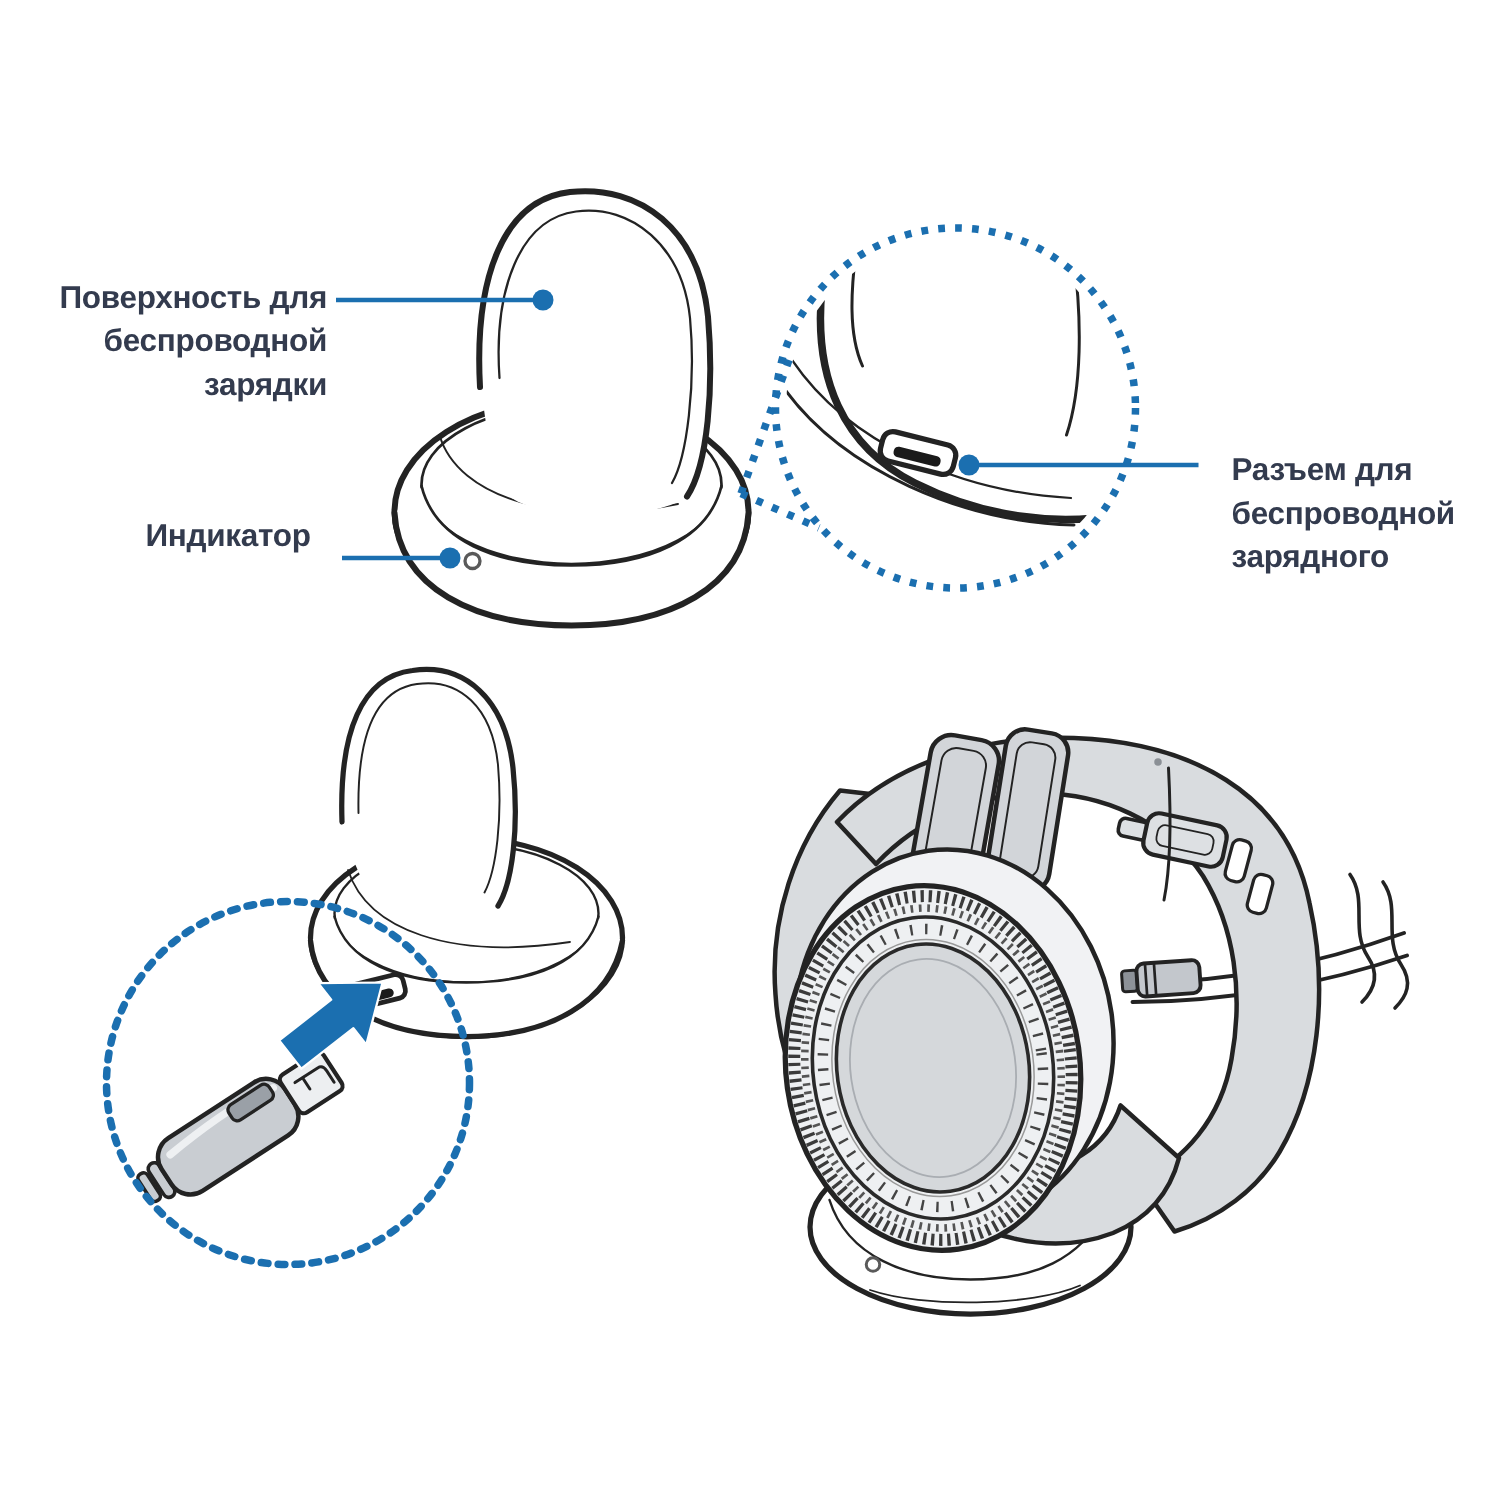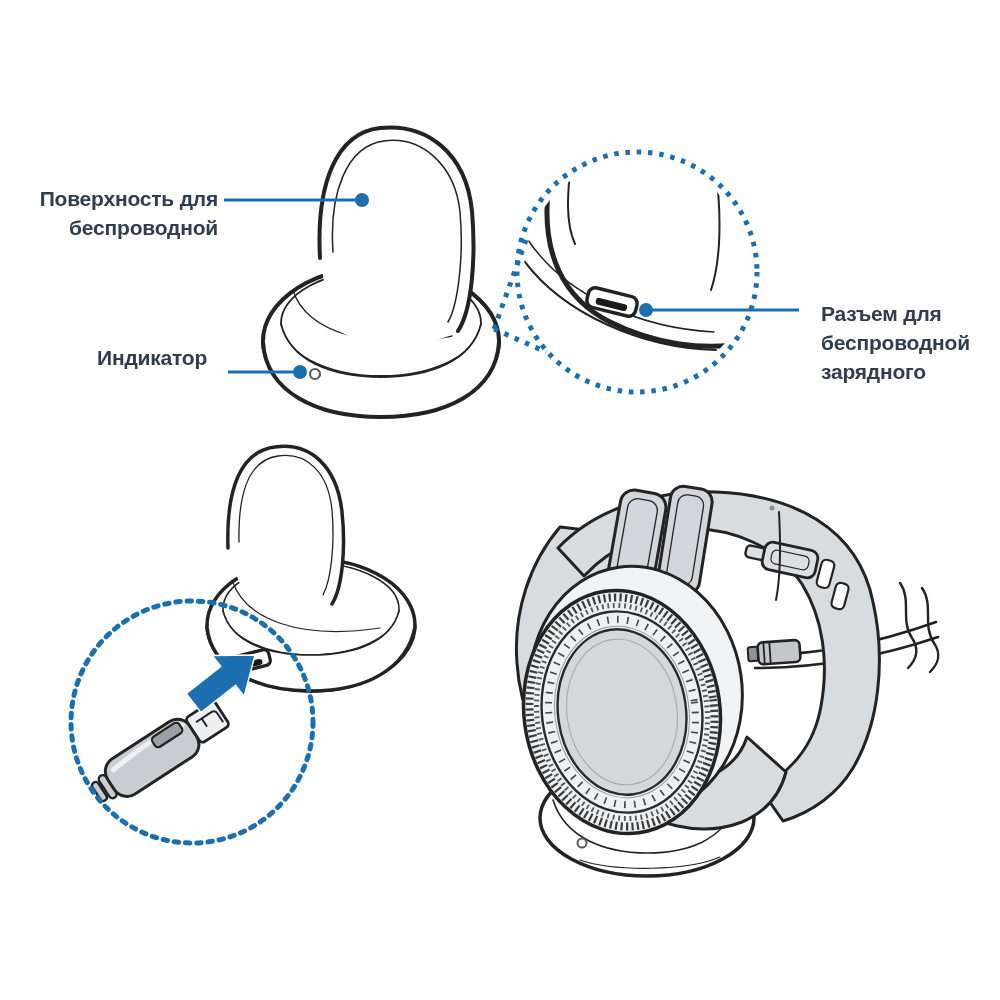--- a/index.html
+++ b/index.html
@@ -162,20 +162,21 @@
       <ellipse rx="67" ry="86" fill="#eef0f2" stroke="#999999" stroke-width="1"></ellipse>
       <ellipse rx="64" ry="83" fill="#d5d8db" stroke="#2a2a2a" stroke-width="2.4"></ellipse>
       <ellipse rx="55" ry="73" stroke="#a9adb2" stroke-width="1.2"></ellipse>
     </g>
   </g>
 </svg>
 
   <div id="lbl-surface" class="label lbl-right">
     <span>Поверхность для</span>
     <span>беспроводной</span>
+    <span>зарядки</span>
   </div>
 
   <div id="lbl-indicator" class="label lbl-left">
     <span>Индикатор</span>
   </div>
 
   <div id="lbl-connector" class="label lbl-left">
     <span>Разъем для</span>
     <span>беспроводной</span>
     <span>зарядного</span>

